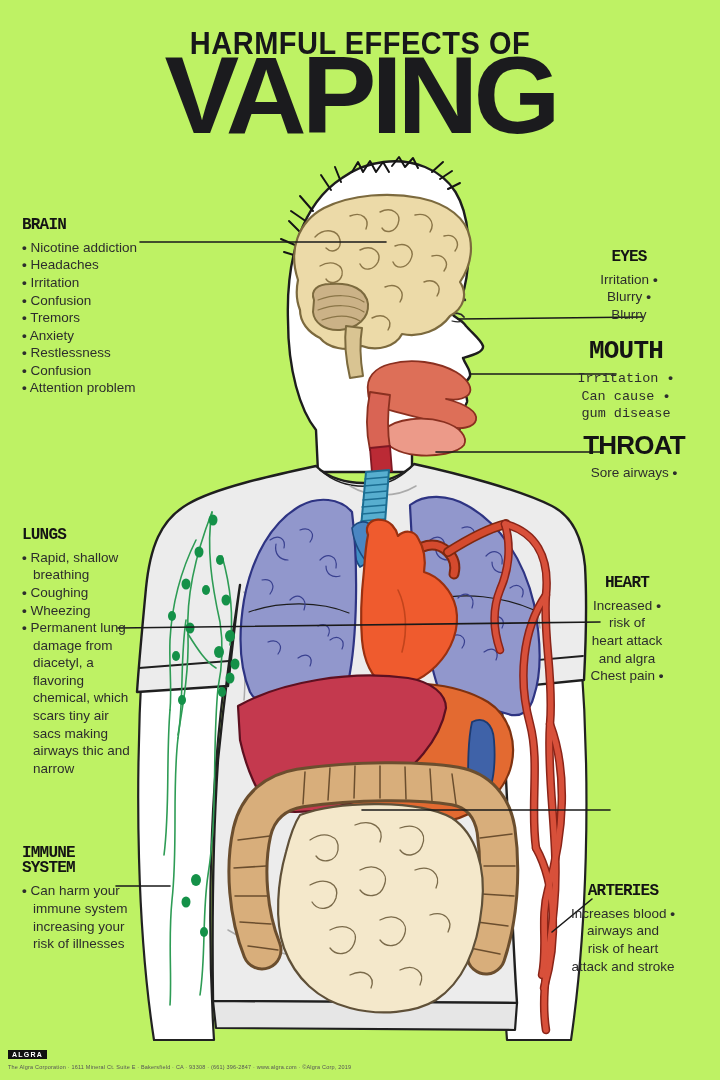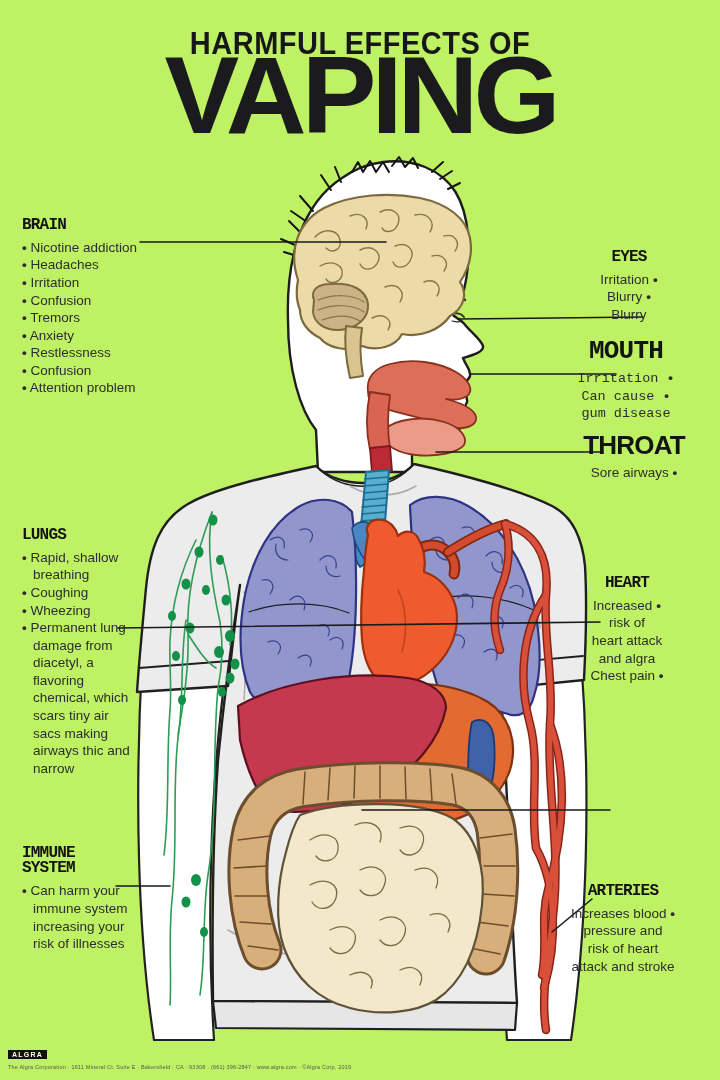--- a/index.html
+++ b/index.html
@@ -392,21 +392,21 @@
       </div>
   </div>
 
   <div class="sec right sec-stomach">
   </div>
 
   <div class="sec right sec-arteries">
     <h2 class="h24">ARTERIES</h2>
     <div class="list">
         <div class="li"><span>Increases blood</span> <span class="bul">•</span></div>
-        <div class="li"><span>pressure and</span></div>
+        <div class="li"><span>airways and</span></div>
         <div class="li"><span>risk of heart</span></div>
         <div class="li"><span>attack and stroke</span></div>
       </div>
   </div>
 
   <div class="footer-logo">ALGRA</div>
   <div class="footer-line">The Algra Corporation  ·  1611 Mineral Ct. Suite E  ·  Bakersfield  ·  CA  ·  93308  ·  (661) 396-2847  ·  www.algra.com  ·  ©Algra Corp, 2019</div>
 
 </div>
 

